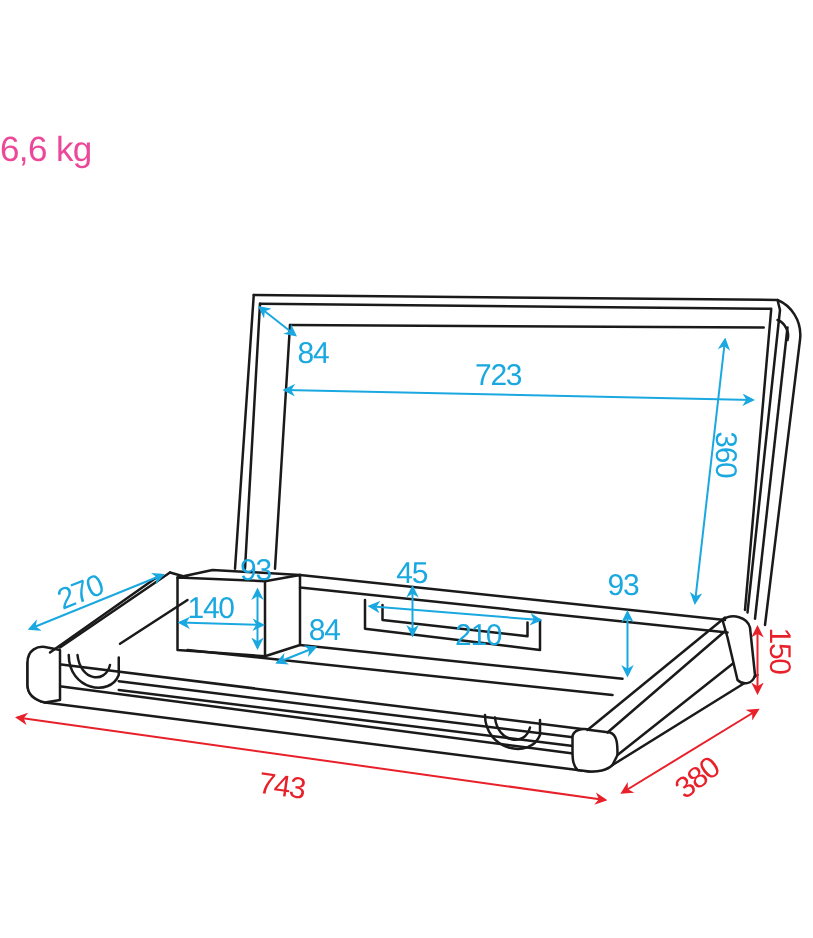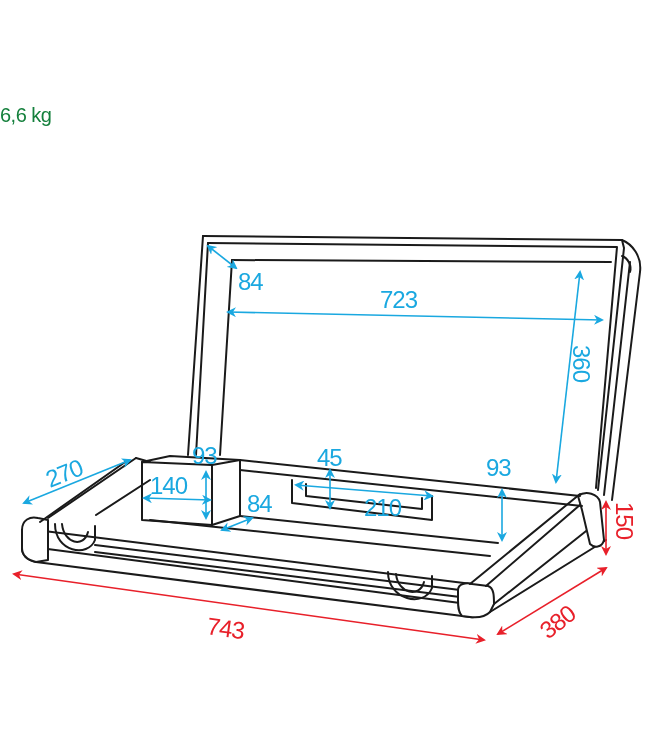--- a/index.html
+++ b/index.html
@@ -1,17 +1,17 @@
 <!DOCTYPE html>
 <html><head>
 <meta charset="utf-8">
 <style>
   html, body { margin: 0; padding: 0; background: #ffffff; }
   body { width: 650px; height: 750px; position: relative; overflow: hidden; font-family: "Liberation Sans", sans-serif; }
-  .weight { position: absolute; left: 0; top: 104px; font-size: 20px; color: #15803d; letter-spacing: -0.5px; font-family: "Liberation Sans", sans-serif; }
+  .weight { position: absolute; left: 0; top: 104px; font-size: 28px; color: #ec4899; letter-spacing: -0.5px; font-family: "Liberation Sans", sans-serif; }
   svg { position: absolute; left: 0; top: 0; }
   .case { fill: none; stroke: #1a1a1a; stroke-width: 2; stroke-linejoin: round; stroke-linecap: round; }
   .case-fill { fill: #ffffff; stroke: #1a1a1a; stroke-width: 2; stroke-linejoin: round; }
   .dim-in { stroke: #1aa8e0; stroke-width: 1.6; fill: none; }
   .dim-out { stroke: #e8202a; stroke-width: 1.6; fill: none; }
   .lbl { font-family: "Liberation Sans", sans-serif; font-size: 24px; letter-spacing: -1px; }
   .lbl-in { fill: #1aa8e0; }
   .lbl-out { fill: #e8202a; }
 </style>
 </head>

